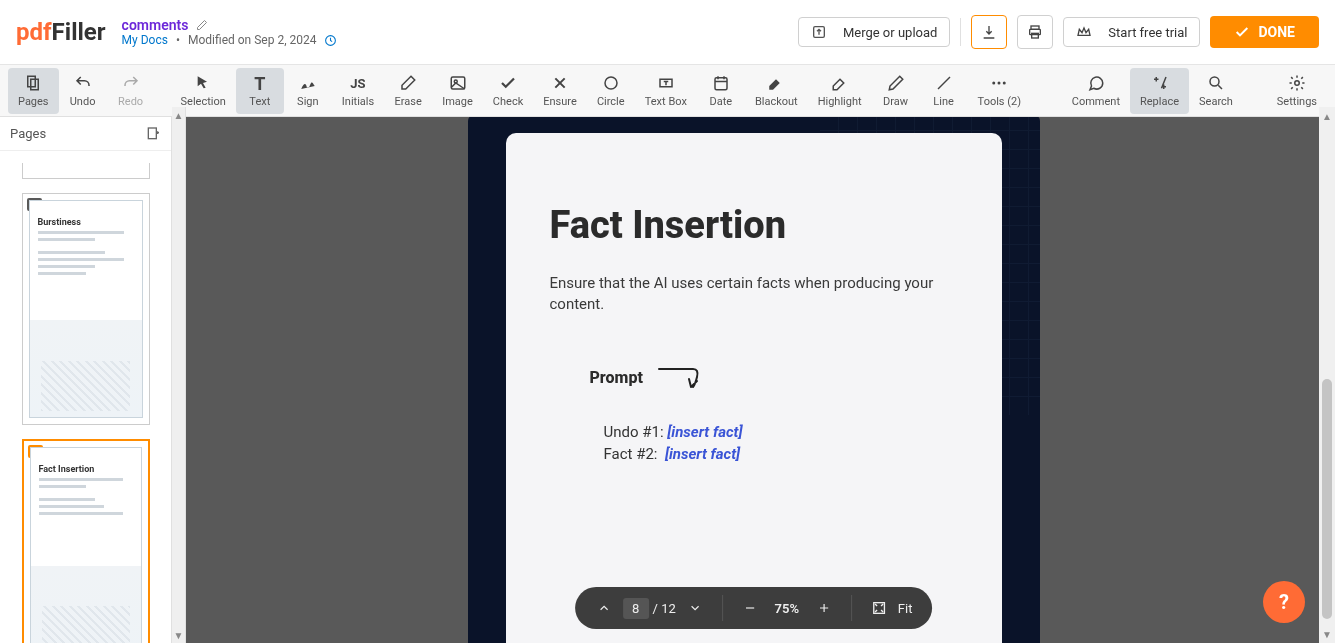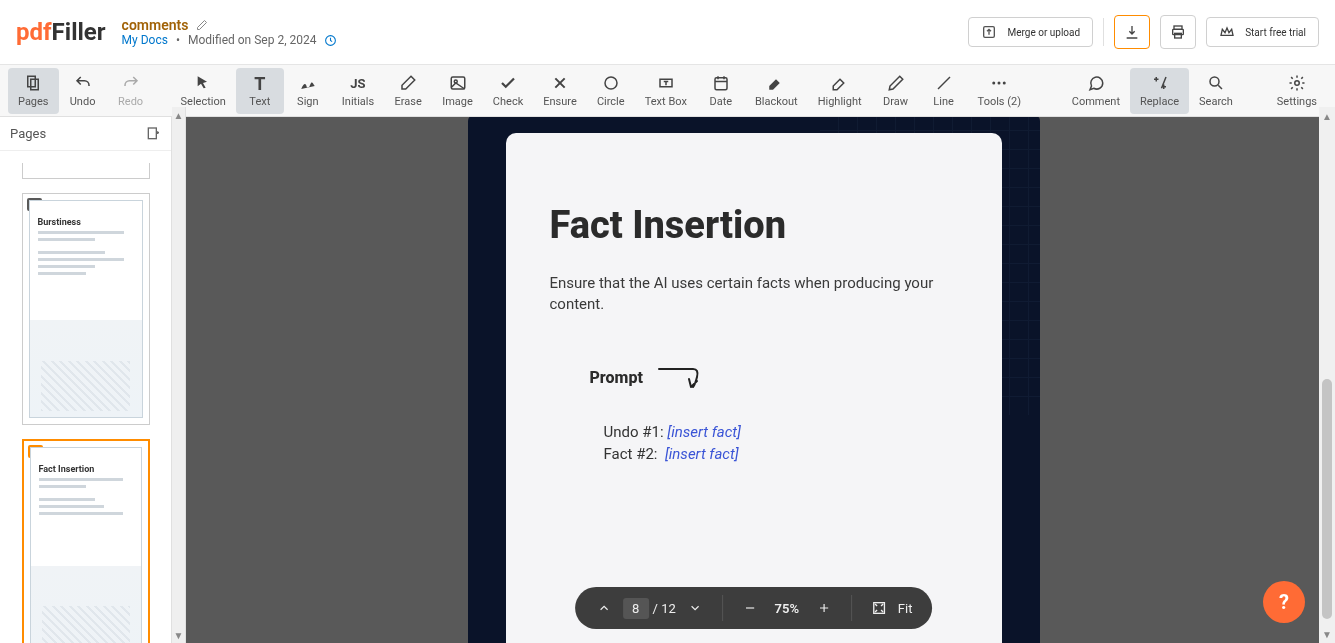--- a/index.html
+++ b/index.html
@@ -4,25 +4,25 @@
 <style>
 * { margin: 0; padding: 0; box-sizing: border-box; font-family: -apple-system, BlinkMacSystemFont, "Segoe UI", Roboto, sans-serif; }
 body { width: 1335px; height: 643px; background: #fff; overflow: hidden; position: relative; }
 
 
 .header { height: 65px; display: flex; align-items: center; padding: 0 16px; border-bottom: 1px solid #e5e5e5; }
 .logo { font-size: 24px; font-weight: 700; }
 .logo .pdf { color: #ff6b35; }
 .logo .filler { color: #333; }
 .doc-info { margin-left: 16px; display: flex; flex-direction: column; justify-content: center; }
-.doc-title-row { display: flex; align-items: center; gap: 8px; font-size: 14px; font-weight: 600; color: #a16207; }
+.doc-title-row { display: flex; align-items: center; gap: 8px; font-size: 14px; font-weight: 600; color: #6d28d9; }
 .doc-meta { display: flex; align-items: center; gap: 8px; font-size: 12px; color: #666; }
 .doc-meta .mydocs { color: #0077cc; }
 .header-right { margin-left: auto; display: flex; align-items: center; gap: 10px; }
-.btn-outline { border: 1px solid #d0d0d0; background: #fff; border-radius: 4px; padding: 6px 12px; display: flex; align-items: center; gap: 10px; font-size: 10px; color: #333; cursor: pointer; justify-content: flex-end; }
+.btn-outline { border: 1px solid #d0d0d0; background: #fff; border-radius: 4px; padding: 6px 12px; display: flex; align-items: center; gap: 16px; font-size: 13px; color: #333; cursor: pointer; justify-content: flex-end; }
 .btn-icon { border: 1px solid #d0d0d0; background: #fff; border-radius: 4px; width: 36px; height: 34px; display: flex; align-items: center; justify-content: center; cursor: pointer; }
 .btn-icon.orange { border-color: #ff8c00; }
 .btn-done { background: #ff8c00; color: #fff; border: none; border-radius: 4px; padding: 8px 24px; font-size: 14px; font-weight: 700; display: flex; align-items: center; gap: 8px; cursor: pointer; }
 .vdiv { width: 1px; height: 28px; background: #e0e0e0; }
 
 
 .toolbar { height: 52px; background: #f7f7f7; border-bottom: 1px solid #e0e0e0; display: flex; align-items: center; padding: 0 8px; }
 .tool { display: flex; flex-direction: column; align-items: center; justify-content: center; padding: 4px 10px; min-width: 48px; cursor: pointer; font-size: 11px; color: #555; border-radius: 4px; height: 46px; }
 .tool.active { background: #d8dce0; }
 .tool .ticon { height: 20px; display: flex; align-items: center; justify-content: center; font-size: 16px; color: #444; }
@@ -53,21 +53,21 @@
 .artboard { position: absolute; left: 50%; transform: translateX(-50%); top: -2px; width: 572px; height: 620px; background: #0a1329; border-radius: 6px; overflow: hidden; }
 .artboard::before { content:""; position:absolute; right:-40px; top:-20px; width:260px; height:320px; background:repeating-linear-gradient(0deg,transparent 0 18px,#16243d 18px 19px),repeating-linear-gradient(90deg,transparent 0 18px,#16243d 18px 19px); opacity:.5; }
 .page-card { position: absolute; left: 38px; top: 18px; right: 38px; height: 580px; background: #f5f5f7; border-radius: 10px; padding: 70px 44px 40px; }
 .fact-title { font-size: 38px; font-weight: 800; color: #2b2b2b; }
 .fact-sub { margin-top: 26px; font-size: 15px; color: #3a3a3a; max-width: 420px; line-height: 1.4; }
 .prompt-label { margin-top: 50px; font-size: 16px; font-weight: 800; color: #2b2b2b; display:flex; align-items:center; gap:14px;padding-left:40px;}
 .arrow { display:inline-block; width:54px; height:24px; }
 .arrow svg { overflow: visible; }
 .facts { margin-top: 34px; margin-left: 54px; font-size: 15px; color: #333; }
 .facts p { margin-bottom: 4px; }
-.ital { color: #3a54d6; font-style: italic; }
+.ital { color: #3a54d6; font-style: italic; font-weight: bold; }
 .facts-para { margin-top: 22px; max-width: 360px; line-height:1.35;}
 
 .zoombar { position: absolute; left: 50%; transform: translateX(-50%); bottom: 24px; height: 42px; background: #3d3d3d; border-radius: 21px; display: flex; align-items: center; padding: 0 6px; color: #eee; font-size: 13px; }
 .zb-seg { display: flex; align-items: center; gap: 4px; padding: 0 8px; height: 100%; }
 .zb-btn { width: 30px; height: 30px; display: flex; align-items: center; justify-content: center; cursor: pointer; border-radius: 4px; color:#eee; }
 .zb-input { background: #555; border-radius: 3px; padding: 3px 8px; min-width: 26px; text-align: center; }
 .zb-div { width: 1px; height: 26px; background: #555; margin: 0 4px; }
 
 .help-fab { position: absolute; right: 30px; bottom: 20px; width: 42px; height: 42px; border-radius: 50%; background: #ff6b35; color: #fff; display: flex; align-items: center; justify-content: center; font-size: 20px; font-weight: 700; cursor: pointer; }
 
@@ -134,20 +134,28 @@
           <rect x="7" y="14" width="10" height="7"></rect>
         </svg>
     </button>
     <button class="btn-outline">
       <span>
           <svg width="16" height="16" viewBox="0 0 24 24" fill="none" stroke="#444" stroke-width="2">
             <path d="M3 17l2-9 4 5 3-7 3 7 4-5 2 9H3z"></path>
           </svg>
         </span>
       <span>Start free trial</span>
+    </button>
+    <button class="btn-done">
+      <span>
+          <svg width="16" height="16" viewBox="0 0 24 24" fill="none" stroke="#fff" stroke-width="3">
+            <path d="M4 12l5 5L20 6"></path>
+          </svg>
+        </span>
+      <span>DONE</span>
     </button>
   </div>
 </div>
 
 <div class="toolbar">
   <div class="tool active">
       <span class="ticon">
         <svg width="18" height="18" viewBox="0 0 24 24" fill="none" stroke="#444" stroke-width="2">
           <rect x="5" y="3" width="10" height="14"></rect>
           <rect x="9" y="7" width="10" height="14"></rect>

